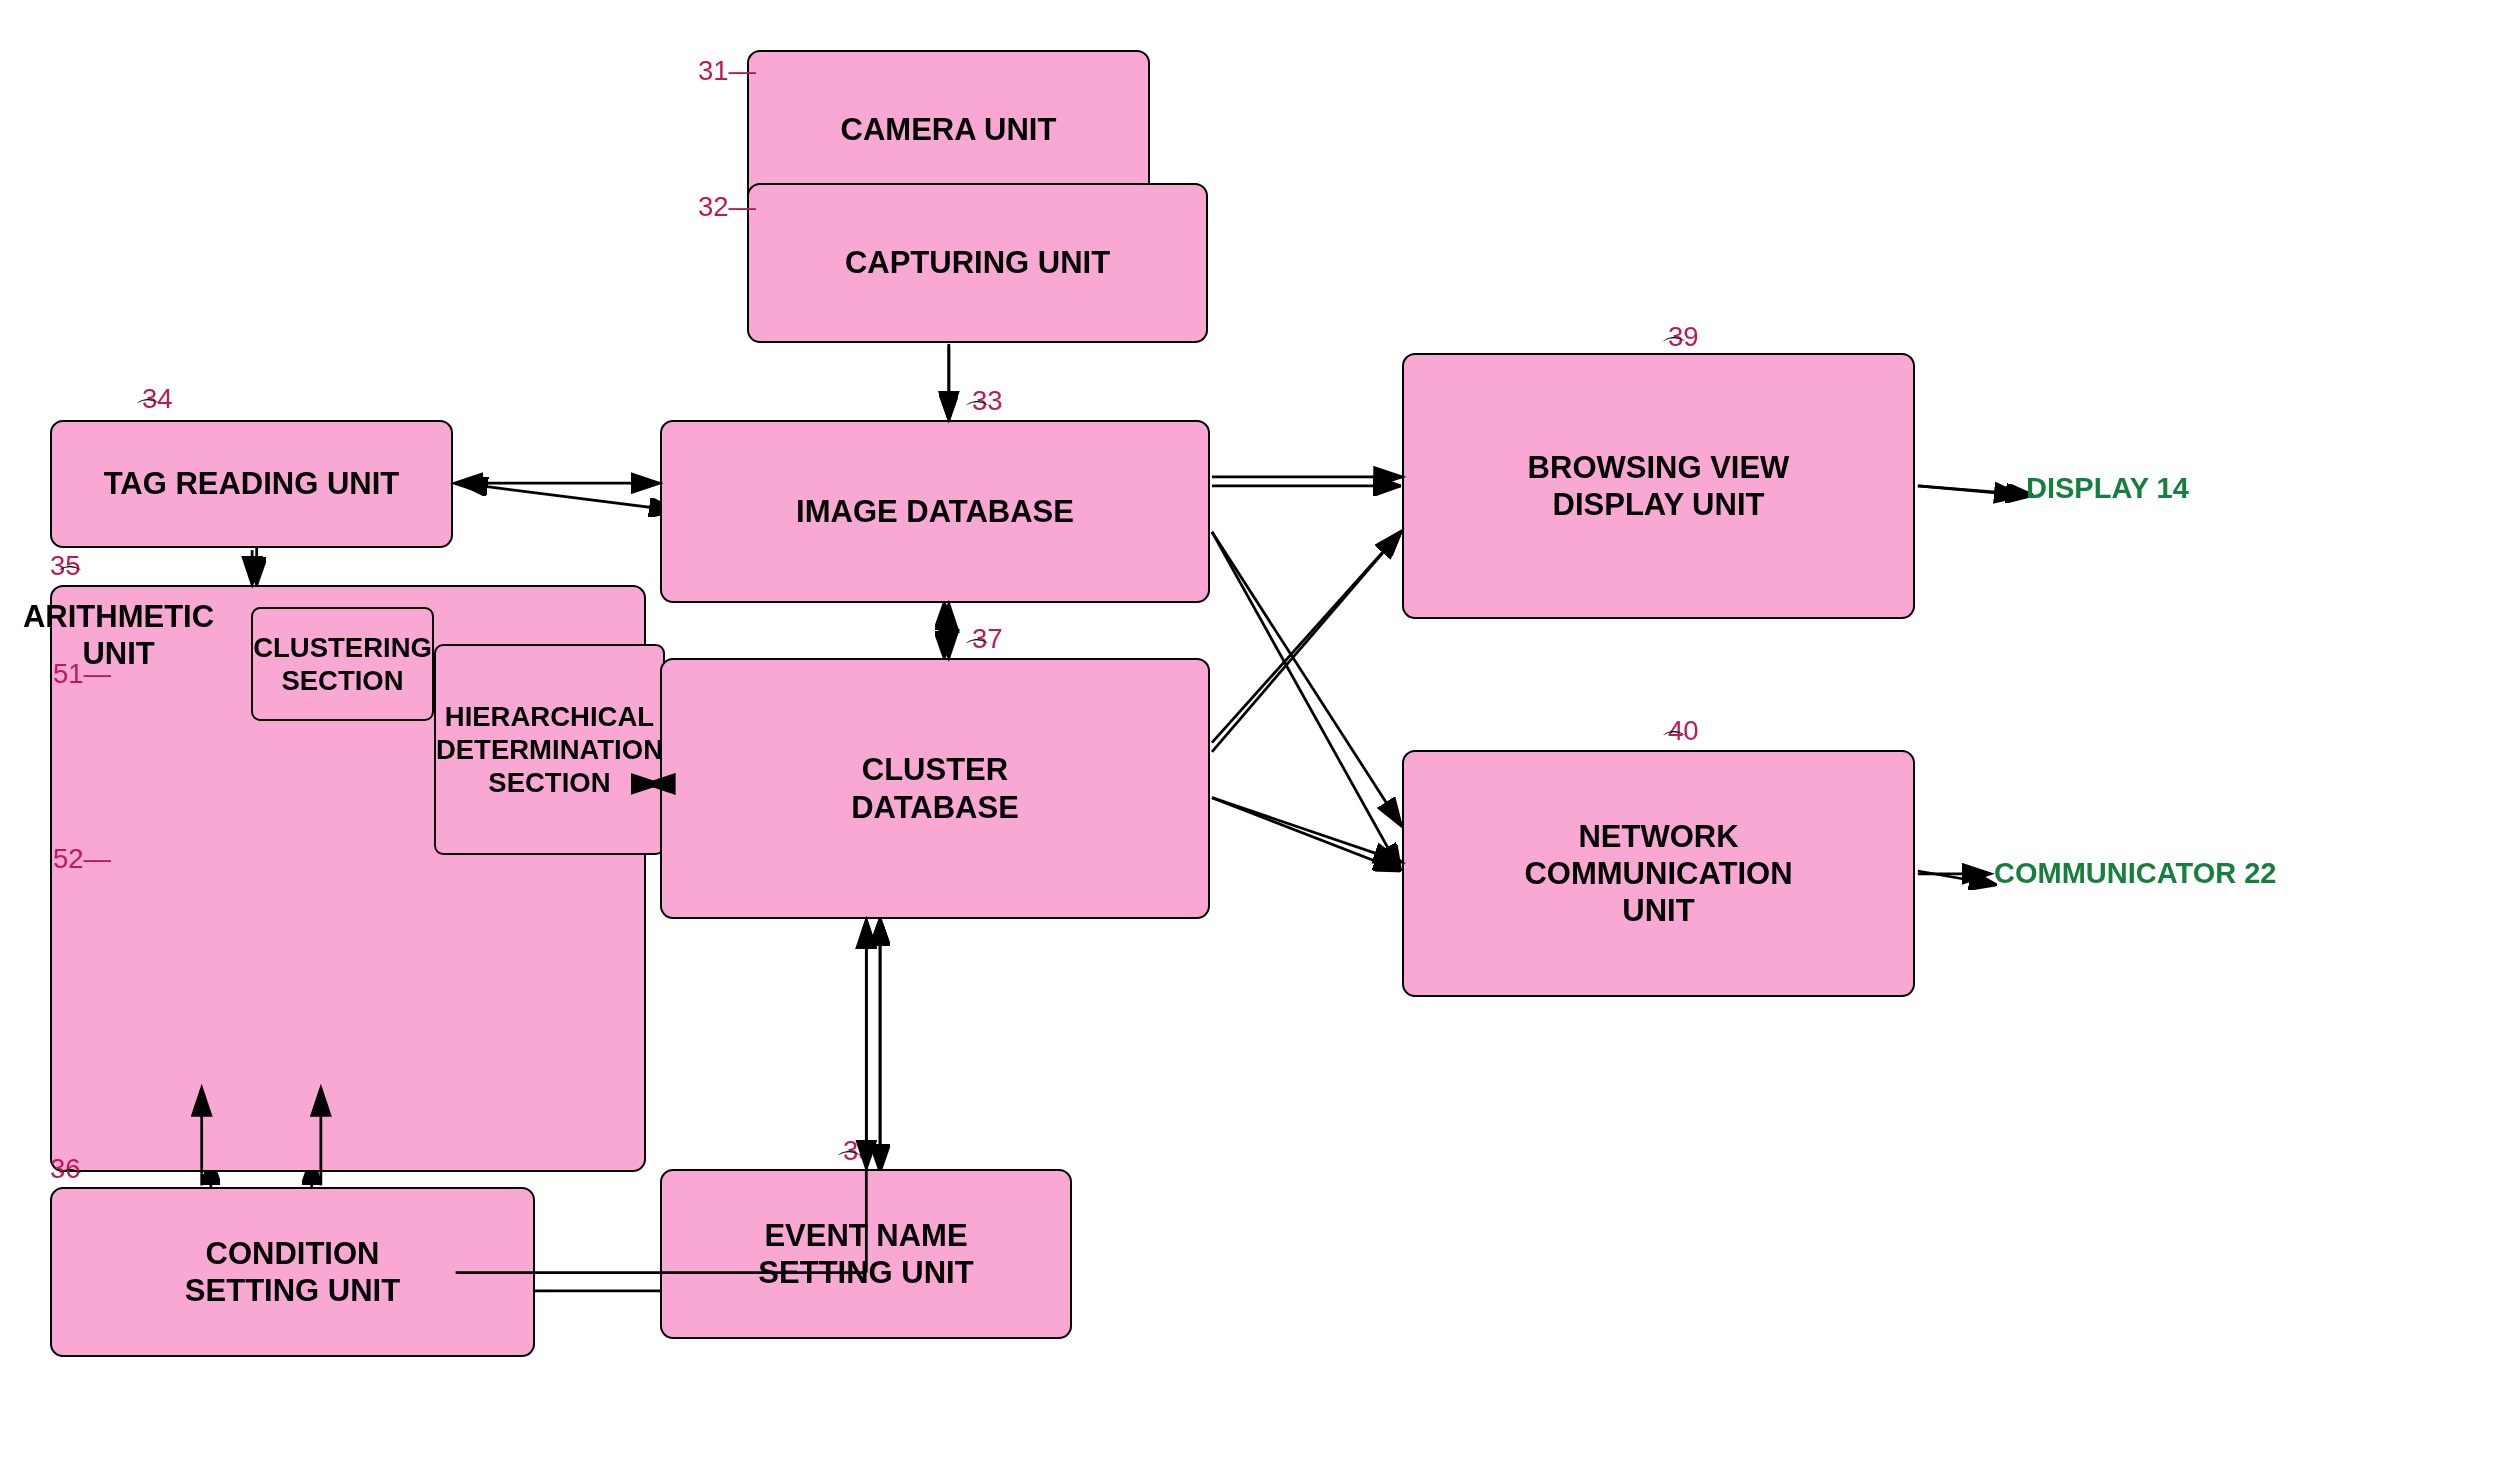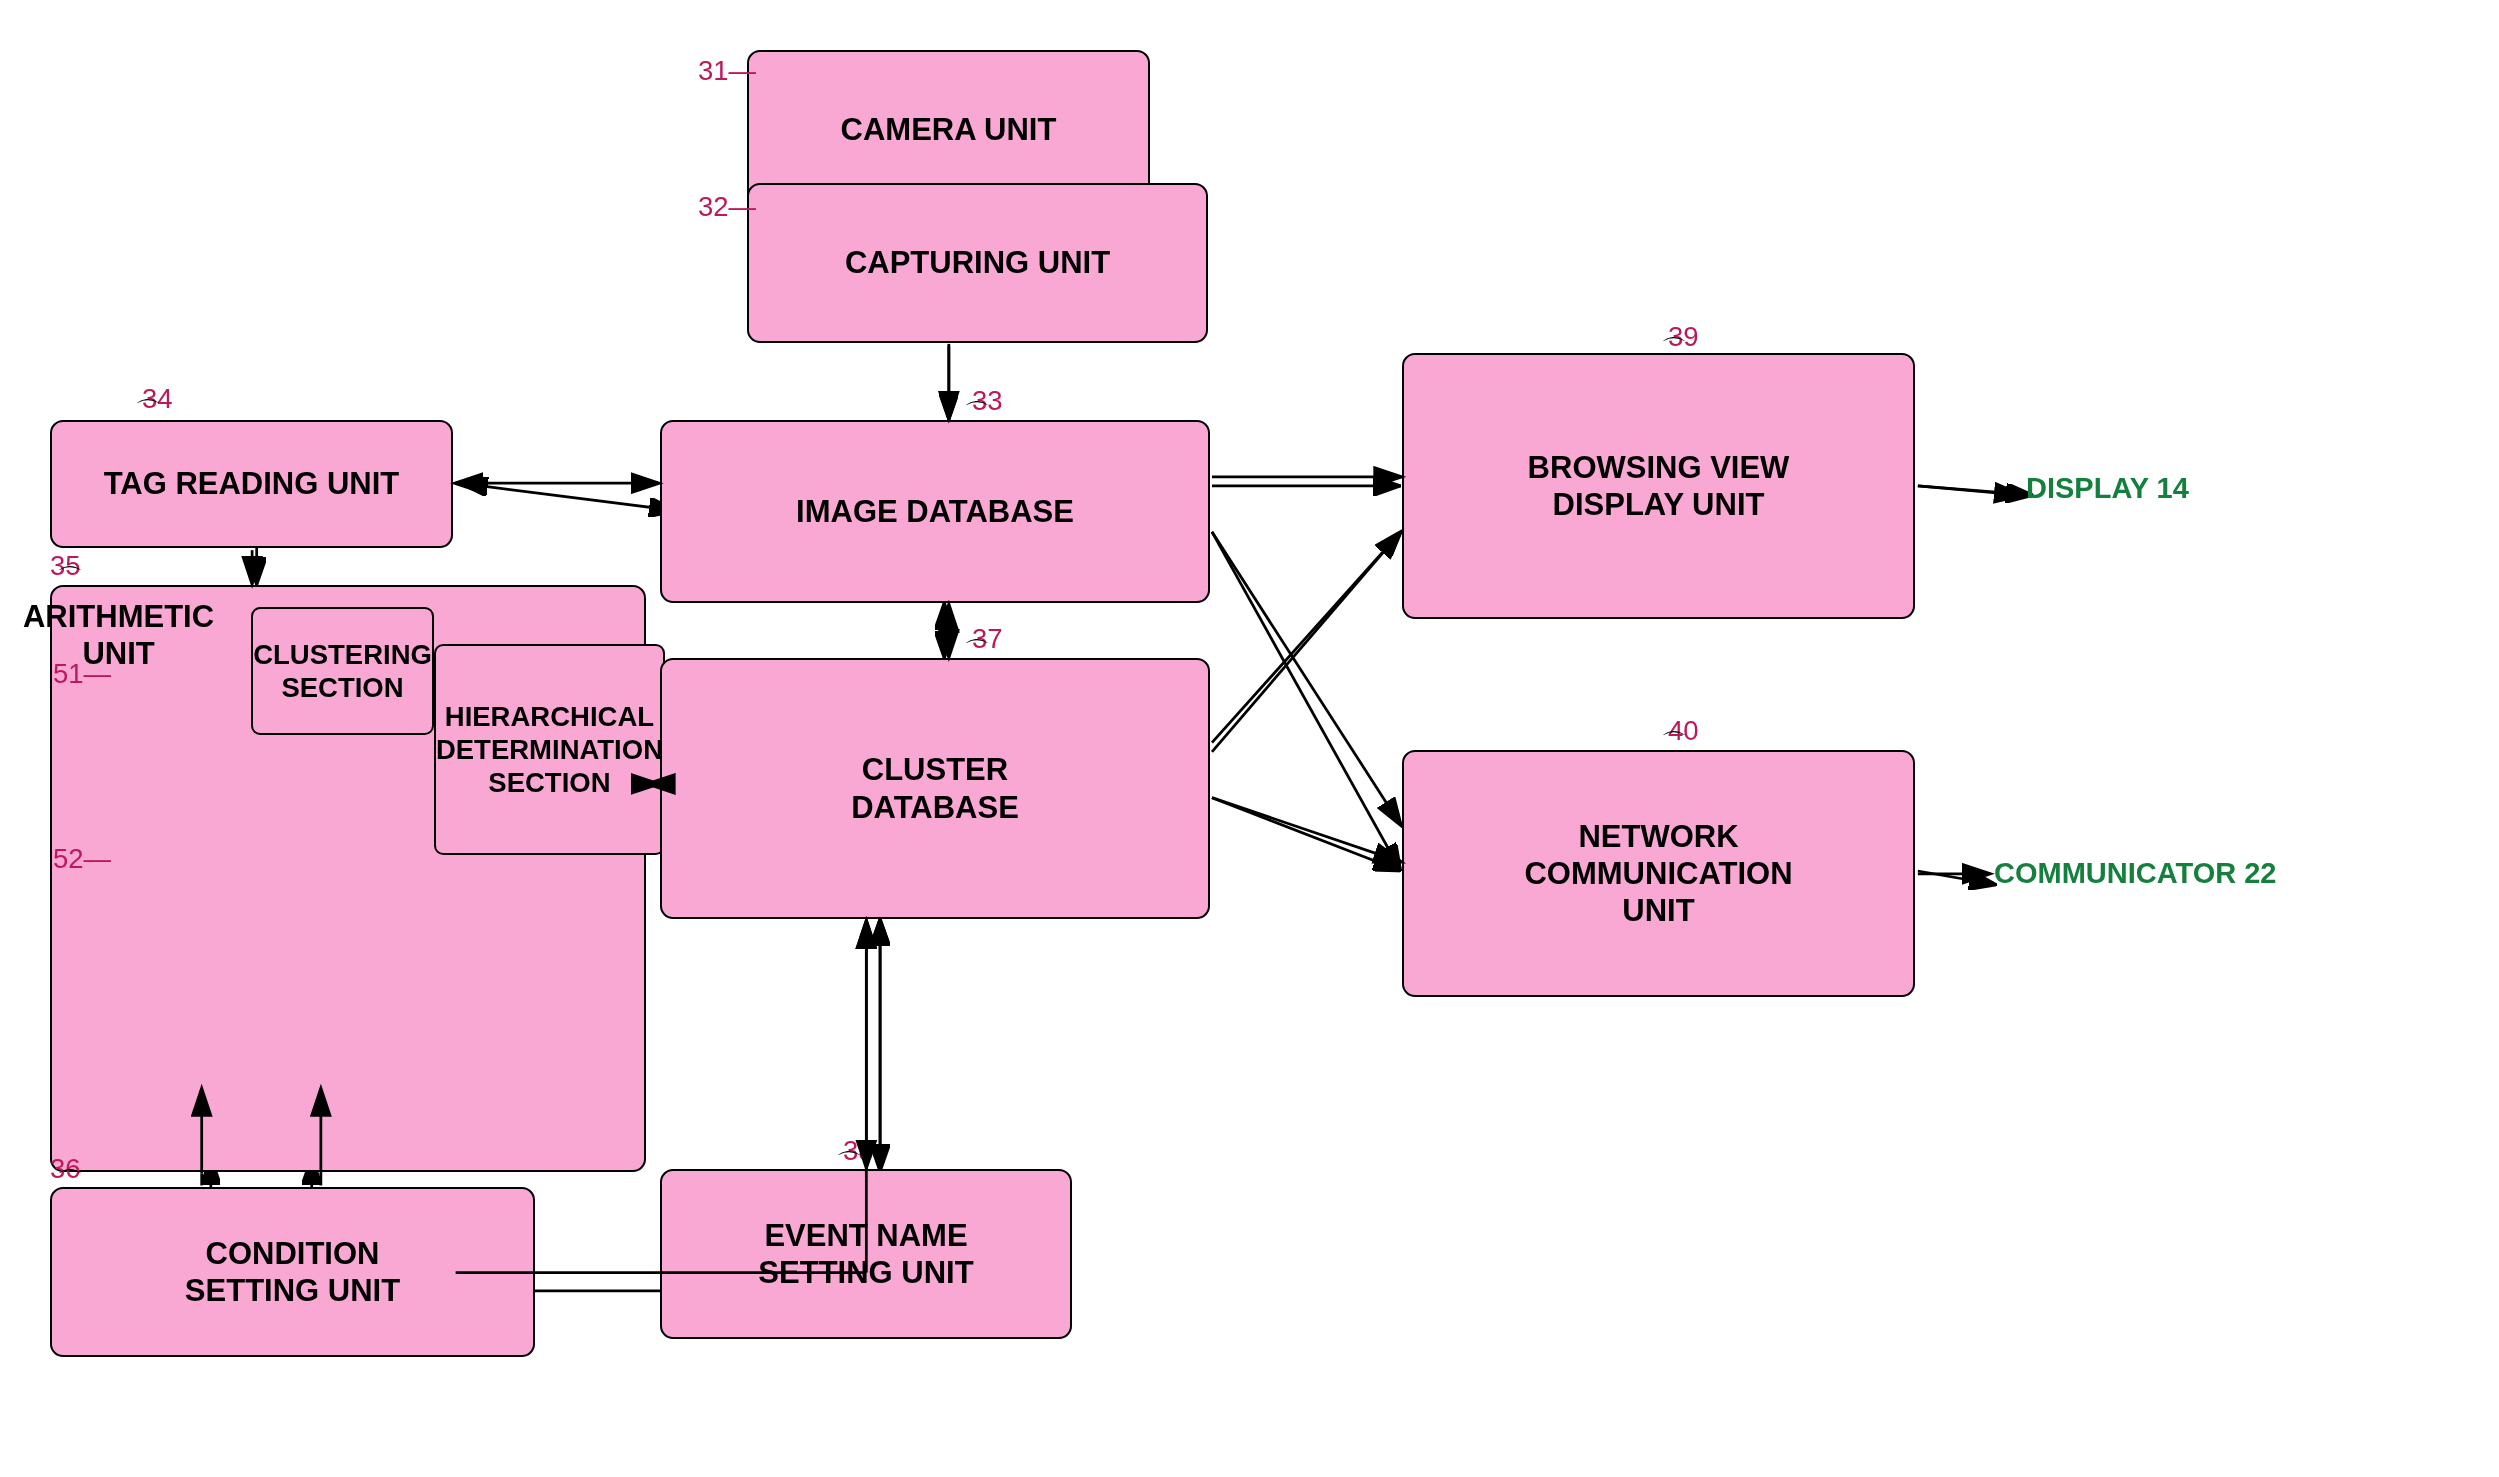--- a/index.html
+++ b/index.html
@@ -151,21 +151,21 @@
   </div>
 
   <div class="ref-num" style="left:142px; top:383px;">
     <span>34</span>
   </div>
   <div style="position:absolute; left:135px; top:394px; font-size:26px;">⌒</div>
 
   <div class="box outer-arithmetic" style="left:50px; top:585px; width:596px; height:587px; align-items:flex-start; justify-content:flex-end; padding:11px 16px; ">
     <span style="font-size:31px; font-weight:bold; margin-bottom:9.2px;">ARITHMETIC UNIT</span>
 
-    <div class="box inner" style="position:relative; left:37px; top:9.2px; width:348px; height:128px; font-size:27.5px;">
+    <div class="box inner" style="position:relative; left:37px; top:9.2px; width:348px; height:114px; font-size:27.5px;">
       <span>CLUSTERING<br>SECTION</span>
     </div>
 
     <div class="box inner" style="position:relative; left:37px; top:46px; width:348px; height:211px; font-size:27.5px;">
       <span>HIERARCHICAL<br>DETERMINATION<br>SECTION</span>
     </div>
   </div>
 
   <div class="ref-num" style="left:50px; top:550px;">
     <span>35</span>

